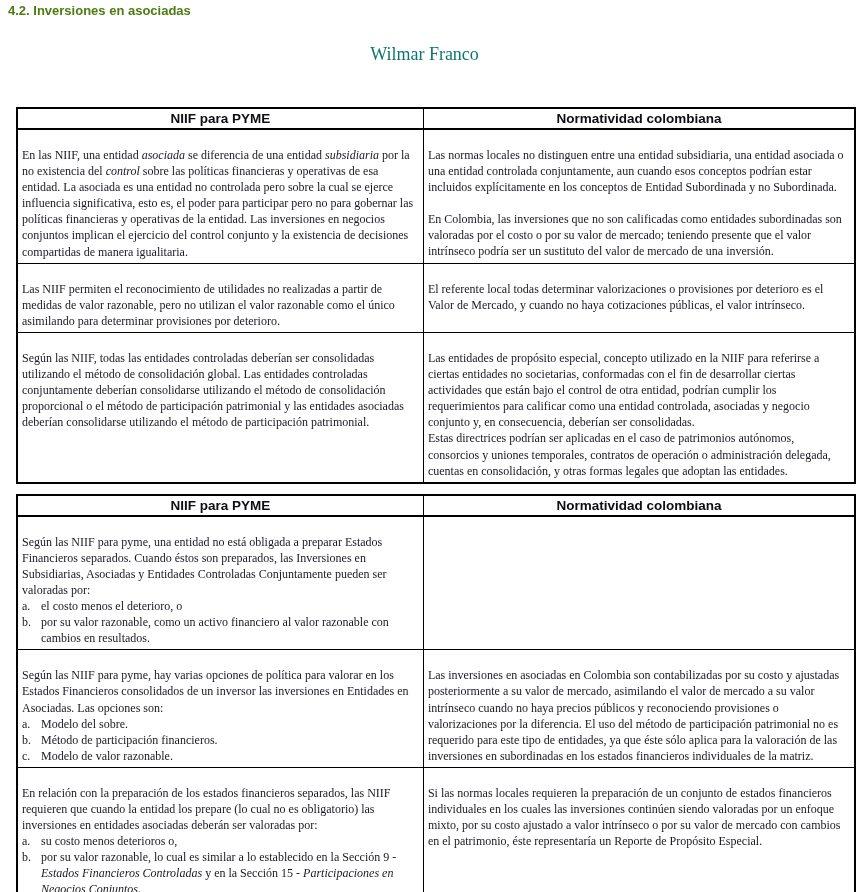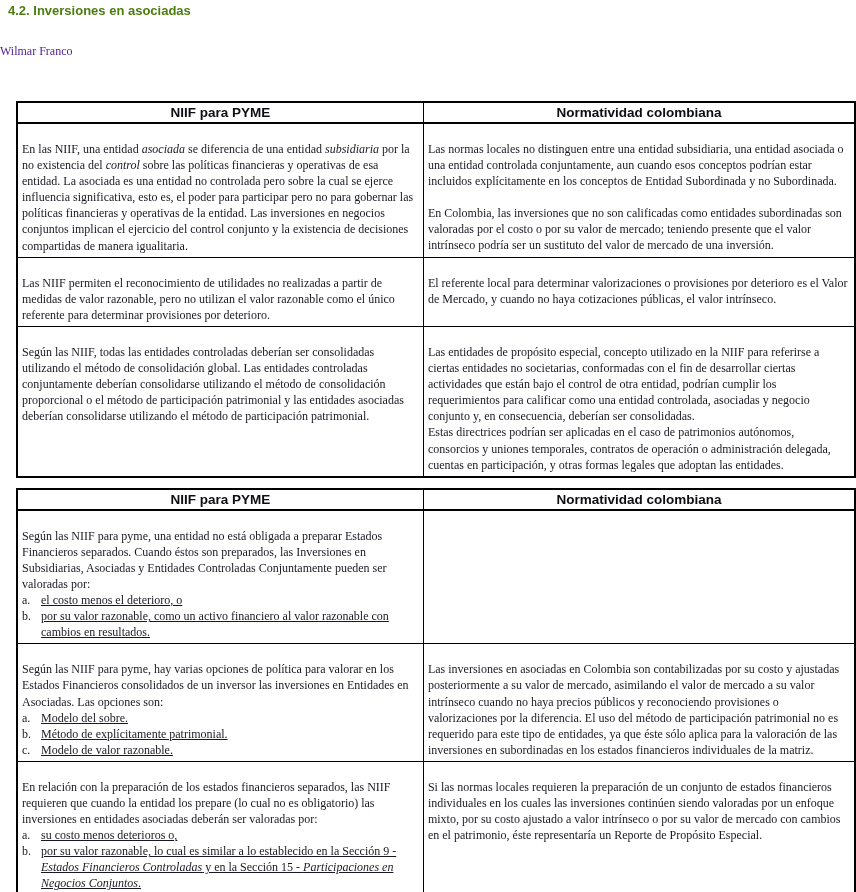--- a/index.html
+++ b/index.html
@@ -13,24 +13,24 @@
     overflow:hidden;
   }
   .doc-title{
     font-family:Liberation Sans, sans-serif;
     font-weight:700;
     font-size:13px;
     color:#4d7c0f;
     padding:3px 0 0 8px;
   }
   .author{
-    text-align:left;
-    font-size:12px;
+    text-align:center;
+    font-size:18px;
     margin:26px 7px 0 0;
-    color:#4c1d95;
+    color:#0f766e;
   }
   #tables{margin:42px 8px 0 16px;}
   table.cmp{
     border-collapse:collapse;
     width:840px;
     table-layout:fixed;
     border:2px solid #000;
   }
   table.cmp + table.cmp{margin-top:10px;}
   .cmp th{
@@ -47,21 +47,21 @@
     border:1px solid #000;
     vertical-align:top;
     padding:17px 6px 3px 4px;
     font-size:12px;
     line-height:16.1px;
   }
   .para{margin:0;}
   .blank{height:16px;}
   .li{display:flex;}
   .li .marker{flex:0 0 19px;}
-  .li .txt{flex:1;text-decoration:underline;}
+  .li .txt{flex:1;}
   .captions{
     margin:16px 0 0 8px;
     font-size:12px;
     line-height:17.5px;
     color:#191922;
   }
 </style>
 </head>
 <body>
 
@@ -86,33 +86,33 @@
               <div class="para">En las NIIF, una entidad <i>asociada</i> se diferencia de una entidad <i>subsidiaria</i> por la no existencia del <i>control</i> sobre las políticas financieras y operativas de esa entidad. La asociada es una entidad no controlada pero sobre la cual se ejerce influencia significativa, esto es, el poder para participar pero no para gobernar las políticas financieras y operativas de la entidad. Las inversiones en negocios conjuntos implican el ejercicio del control conjunto y la existencia de decisiones compartidas de manera igualitaria.</div>
             </td>
             <td>
               <div class="para">Las normas locales no distinguen entre una entidad subsidiaria, una entidad asociada o una entidad controlada conjuntamente, aun cuando esos conceptos podrían estar incluidos explícitamente en los conceptos de Entidad Subordinada y no Subordinada.</div>
               <div class="blank">&nbsp;</div>
               <div class="para">En Colombia, las inversiones que no son calificadas como entidades subordinadas son valoradas por el costo o por su valor de mercado; teniendo presente que el valor intrínseco podría ser un sustituto del valor de mercado de una inversión.</div>
             </td>
           </tr>
           <tr>
             <td>
-              <div class="para">Las NIIF permiten el reconocimiento de utilidades no realizadas a partir de medidas de valor razonable, pero no utilizan el valor razonable como el único referente para determinar provisiones por deterioro.</div>
+              <div class="para">Las NIIF permiten el reconocimiento de utilidades no realizadas a partir de medidas de valor razonable, pero no utilizan el valor razonable como el único asimilando para determinar provisiones por deterioro.</div>
             </td>
             <td>
-              <div class="para">El referente local para determinar valorizaciones o provisiones por deterioro es el Valor de Mercado, y cuando no haya cotizaciones públicas, el valor intrínseco.</div>
+              <div class="para">El referente local todas determinar valorizaciones o provisiones por deterioro es el Valor de Mercado, y cuando no haya cotizaciones públicas, el valor intrínseco.</div>
             </td>
           </tr>
           <tr>
             <td>
               <div class="para">Según las NIIF, todas las entidades controladas deberían ser consolidadas utilizando el método de consolidación global. Las entidades controladas conjuntamente deberían consolidarse utilizando el método de consolidación proporcional o el método de participación patrimonial y las entidades asociadas deberían consolidarse utilizando el método de participación patrimonial.</div>
             </td>
             <td>
               <div class="para">Las entidades de propósito especial, concepto utilizado en la NIIF para referirse a ciertas entidades no societarias, conformadas con el fin de desarrollar ciertas actividades que están bajo el control de otra entidad, podrían cumplir los requerimientos para calificar como una entidad controlada, asociadas y negocio conjunto y, en consecuencia, deberían ser consolidadas.</div>
-              <div class="para">Estas directrices podrían ser aplicadas en el caso de patrimonios autónomos, consorcios y uniones temporales, contratos de operación o administración delegada, cuentas en participación, y otras formas legales que adoptan las entidades.</div>
+              <div class="para">Estas directrices podrían ser aplicadas en el caso de patrimonios autónomos, consorcios y uniones temporales, contratos de operación o administración delegada, cuentas en consolidación, y otras formas legales que adoptan las entidades.</div>
             </td>
           </tr>
         </tbody>
       </table>
       <table class="cmp">
         <colgroup>
           <col style="width: 48.5%;">
           <col style="width: 51.5%;">
         </colgroup>
         <thead>
@@ -138,21 +138,21 @@
           </tr>
           <tr>
             <td>
               <div class="para">Según las NIIF para pyme, hay varias opciones de política para valorar en los Estados Financieros consolidados de un inversor las inversiones en Entidades en Asociadas. Las opciones son:</div>
               <div class="li">
                 <span class="marker">a.</span>
                 <span class="txt">Modelo del sobre.</span>
               </div>
               <div class="li">
                 <span class="marker">b.</span>
-                <span class="txt">Método de explícitamente patrimonial.</span>
+                <span class="txt">Método de participación financieros.</span>
               </div>
               <div class="li">
                 <span class="marker">c.</span>
                 <span class="txt">Modelo de valor razonable.</span>
               </div>
             </td>
             <td>
               <div class="para">Las inversiones en asociadas en Colombia son contabilizadas por su costo y ajustadas posteriormente a su valor de mercado, asimilando el valor de mercado a su valor intrínseco cuando no haya precios públicos y reconociendo provisiones o valorizaciones por la diferencia. El uso del método de participación patrimonial no es requerido para este tipo de entidades, ya que éste sólo aplica para la valoración de las inversiones en subordinadas en los estados financieros individuales de la matriz.</div>
             </td>
           </tr>

